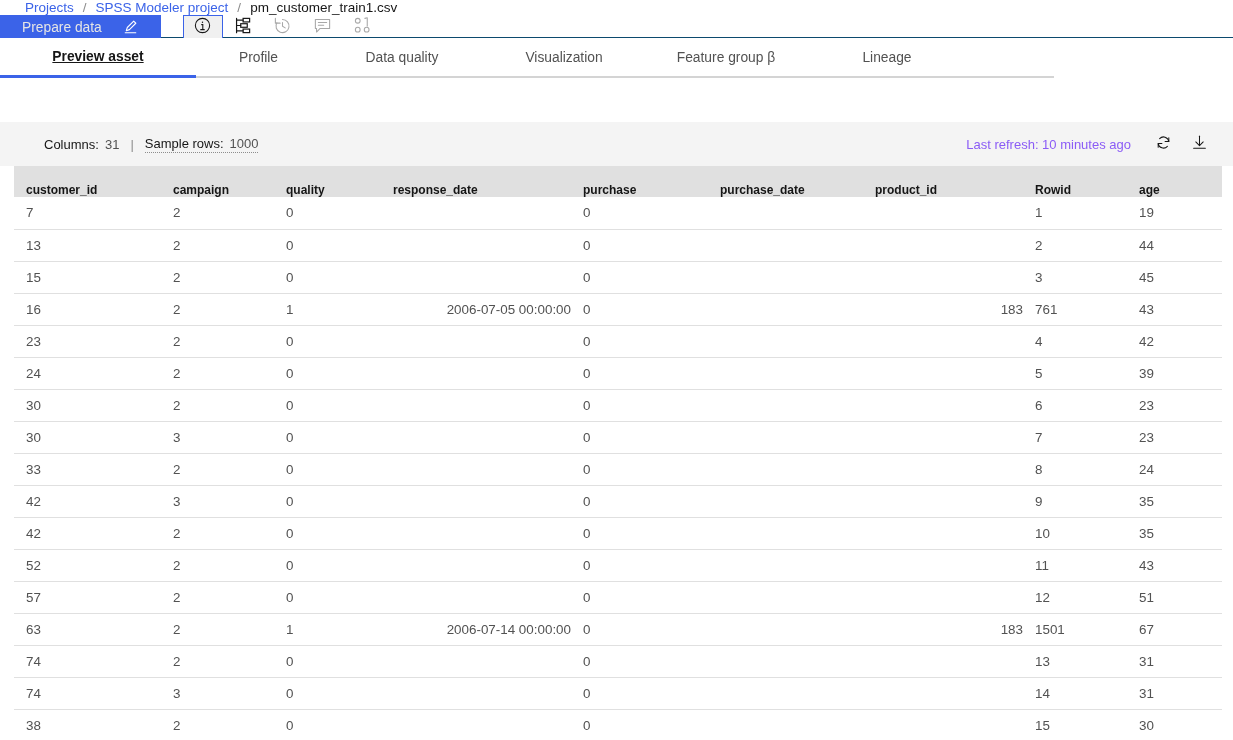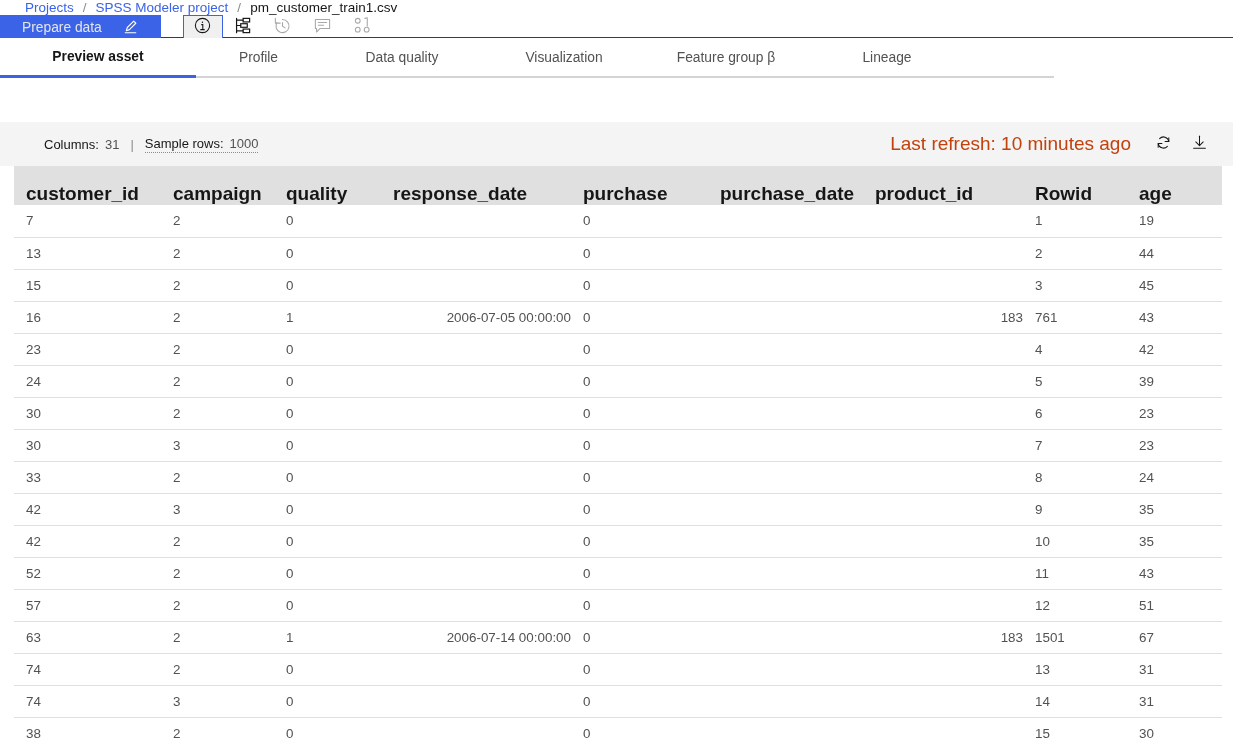--- a/index.html
+++ b/index.html
@@ -107,20 +107,21 @@
     height: 100%;
     white-space: nowrap;
     background: transparent;
     border-left: none; border-right: none; border-top: none;
     font-family: "Liberation Sans", sans-serif;
   }
   .tab.active {
     color: #161616;
     font-weight: bold;
     border-bottom: 3px solid #3b63e8;
+    text-decoration: underline;
   }
   .tab-w0 { width: 196px; }
   .tab-w1 { width: 125px; }
   .tab-w2 { width: 162px; }
   .tab-w3 { width: 162px; }
   .tab-w4 { width: 162px; }
   .tab-w5 { width: 160px; }
   .tabs-filler {
     flex: 1;
     border-bottom: 2px solid #ffffff;
@@ -149,21 +150,21 @@
     border-bottom: 1px dotted #8d8d8d;
     padding-bottom: 1px;
     cursor: help;
   }
   .infobar-right {
     margin-left: auto;
     display: flex;
     align-items: center;
     gap: 4px;
   }
-  .refresh-text { font-size: 19px; color: #c2410c; padding-right: 12px; }
+  .refresh-text { font-size: 13px; color: #8b5cf6; padding-right: 12px; }
   .ibtn-sm {
     width: 32px; height: 32px;
     display: flex; align-items: center; justify-content: center;
     cursor: pointer; color: #161616;
     background: transparent; border: none;
   }
 
   
   .table-wrap {
     padding: 0 11px 0 14px;
@@ -177,21 +178,21 @@
     table-layout: fixed;
     font-size: 13.4px;
   }
   table.grid thead th {
     background: #e0e0e0;
     color: #161616;
     font-weight: bold;
     text-align: left;
     height: 31px;
     padding: 17px 0 0 12px;
-    font-size: 19px;
+    font-size: 12px;
     white-space: nowrap;
     overflow: hidden;
     cursor: pointer;
     user-select: none;
   }
   table.grid tbody td {
     height: 32px;
     padding: 0 0 0 12px;
     color: #525252;
     border-bottom: 1px solid #e0e0e0;

